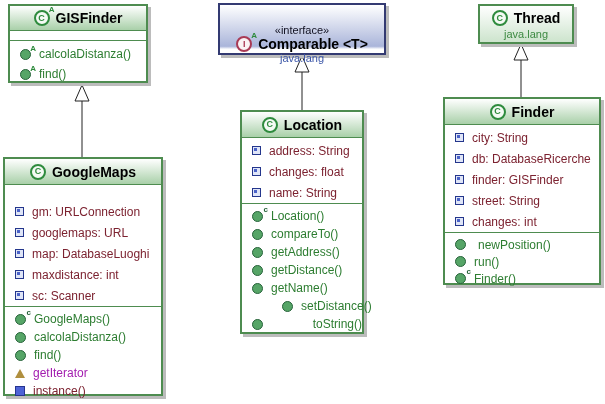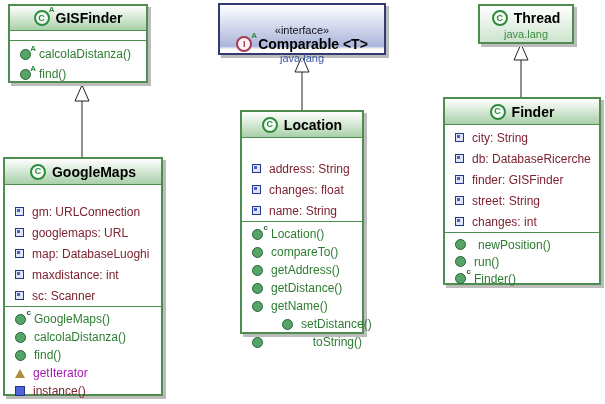--- a/index.html
+++ b/index.html
@@ -170,21 +170,21 @@
         <span>printList</span>
         </div>
     </div>
   </div>
 
   <div class="uml-box" style="left:240px;top:110px;width:124px;height:224px;">
     <div class="hdr" style="height:25px;">
       <span class="c-icon">C</span>
       <span>Location</span>
     </div>
-    <div style="padding-top:20px;">
+    <div style="padding-top:2px;">
       <div class="row txt-field" style="height:21px;">
         <span class="f-icon"></span>
         <span>address: String</span>
         </div>
       <div class="row txt-field" style="height:21px;">
         <span class="f-icon"></span>
         <span>changes: float</span>
         </div>
       <div class="row txt-field" style="height:21px;">
         <span class="f-icon"></span>

